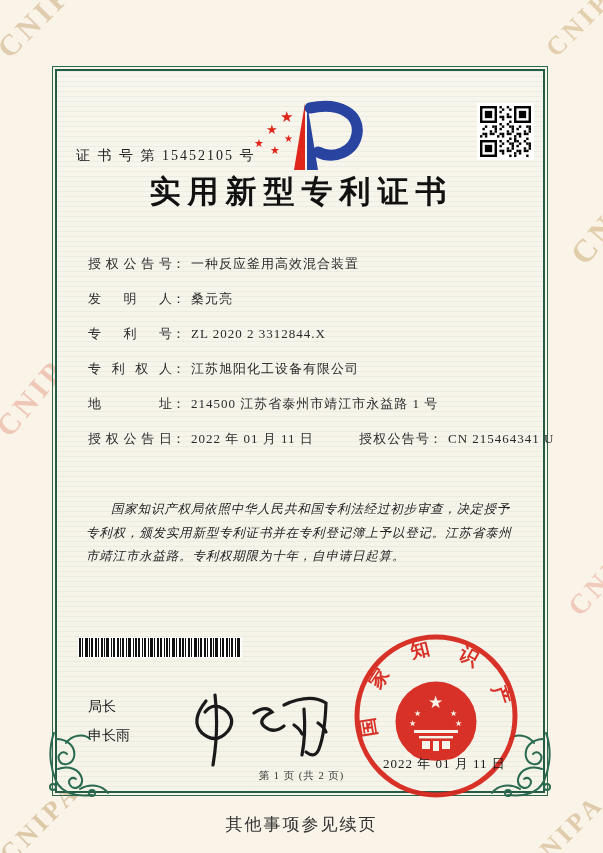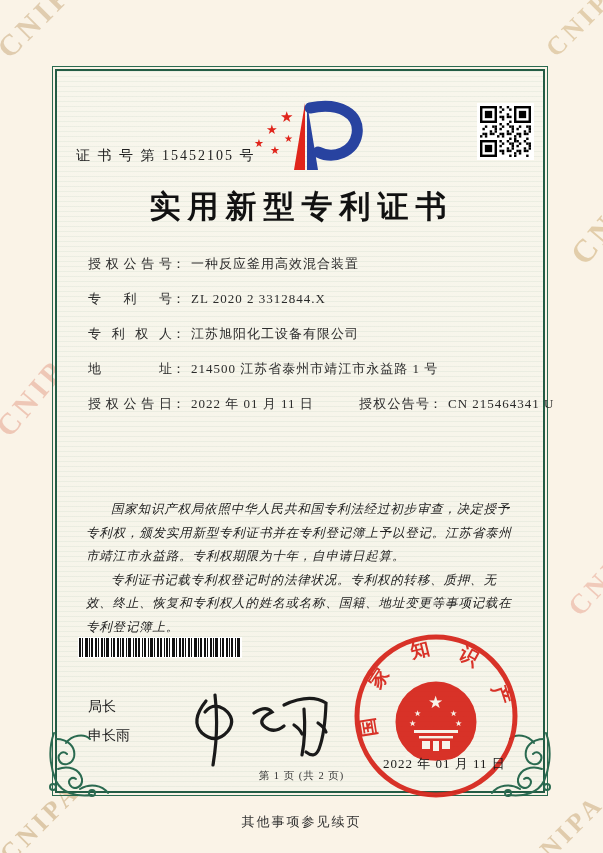--- a/index.html
+++ b/index.html
@@ -21,21 +21,21 @@
     position:absolute;inset:2px;border:2px solid #235c45;
     background:
       repeating-linear-gradient(180deg, rgba(70,130,100,0.07) 0 1px, rgba(0,0,0,0) 1px 5px),
       linear-gradient(#f8f6ec,#f6f4e9);
   }
   .content{position:absolute;inset:0;}
   .certno{position:absolute;left:76px;top:101px;font-size:14px;letter-spacing:2px;color:#222;margin-top:46px;}
   .logo{position:absolute;left:242px;top:100px;width:128px;height:74px;}
   .qr{position:absolute;left:477px;top:103px;width:57px;height:57px;background:#fff;padding:3px;box-sizing:border-box;}
   .title{
-    position:absolute;left:0;right:0;top:186px;text-align:center;
+    position:absolute;left:0;right:0;top:171px;text-align:center;
     font-size:31px;font-weight:bold;letter-spacing:7px;color:#111;
   }
   .fields{position:absolute;left:88px;top:246px;font-size:13px;}
   .frow{height:35px;line-height:35px;white-space:nowrap;}
   .flabel{display:inline-block;width:84px;text-align:justify;text-align-last:justify;letter-spacing:0;vertical-align:top;}
   .fcolon{display:inline-block;margin-right:6px;}
   .fvalue{letter-spacing:1px;}
   .pair2{display:inline-block;margin-left:42px;}
   .pair2 .flabel{width:70px;}
   .paras{
@@ -43,21 +43,21 @@
     font-size:12.5px;line-height:1.88;font-style:italic;letter-spacing:0.8px;color:#222;
   }
   .paras p{margin:0;text-indent:2em;}
   .barcode{position:absolute;left:78px;top:637px;width:164px;height:21px;background:#fff;}
   .signer-title{position:absolute;left:88px;top:698px;font-size:14px;font-family:"Liberation Sans",sans-serif;color:#222;}
   .signer-name{position:absolute;left:88px;top:727px;font-size:14px;font-family:"Liberation Sans",sans-serif;color:#222;}
   .signature{position:absolute;left:168px;top:683px;width:180px;height:88px;}
   .seal{position:absolute;left:351px;top:631px;width:170px;height:170px;opacity:0.95;}
   .seal-date{position:absolute;left:383px;top:755px;font-size:13px;color:#1a1a1a;letter-spacing:1px;white-space:nowrap;}
   .pageno{position:absolute;left:0;right:0;top:769px;text-align:center;font-size:10.5px;letter-spacing:1px;color:#333;}
-  .footnote{position:absolute;left:0;right:0;top:813px;text-align:center;font-size:13px;letter-spacing:2px;color:#333;}
+  .footnote{position:absolute;left:0;right:0;top:813px;text-align:center;font-size:17px;letter-spacing:2px;color:#333;}
   .ornament{position:absolute;width:74px;height:72px;}
   .orn-bl{left:46px;bottom:52px;}
   .orn-br{right:49px;bottom:52px;transform:scaleX(-1);}
 </style>
 </head>
 <body>
 
 <span class="wm" style="left:-14px;top:-4px;font-size:30px;color:#dcc6a6;transform:rotate(-45deg);opacity:.85;">CNIPA</span>
 <span class="wm" style="left:536px;top:2px;font-size:26px;color:#e3cfae;transform:rotate(-45deg);">CNIPA</span>
 <span class="wm" style="left:352px;top:250px;font-size:30px;color:#e9dcc3;transform:rotate(46deg);">CNIPA</span>
@@ -211,39 +211,41 @@
         <rect x="2" y="16" width="3" height="3" fill="#000"></rect>
       </svg></div>
 
   <div class="title">实用新型专利证书</div>
 
   <div class="fields">
     <div class="frow">
       <span class="flabel">授权公告号</span><span class="fcolon">：</span><span class="fvalue">一种反应釜用高效混合装置</span>
     </div>
     <div class="frow">
+      <span class="flabel">发明人</span><span class="fcolon">：</span><span class="fvalue">桑元亮</span>
+    </div>
+    <div class="frow">
       <span class="flabel">专利号</span><span class="fcolon">：</span><span class="fvalue">ZL 2020 2 3312844.X</span>
     </div>
     <div class="frow">
       <span class="flabel">专利权人</span><span class="fcolon">：</span><span class="fvalue">江苏旭阳化工设备有限公司</span>
     </div>
     <div class="frow">
       <span class="flabel">地址</span><span class="fcolon">：</span><span class="fvalue">214500 江苏省泰州市靖江市永益路 1 号</span>
     </div>
     <div class="frow">
       <span class="flabel">授权公告日</span><span class="fcolon">：</span><span class="fvalue">2022 年 01 月 11 日</span>
       <span class="pair2">
         <span class="flabel">授权公告号</span><span class="fcolon">：</span><span class="fvalue">CN 215464341 U</span>
       </span>
     </div>
   </div>
 
   <div class="paras">
     <p>国家知识产权局依照中华人民共和国专利法经过初步审查，决定授予专利权，颁发实用新型专利证书并在专利登记簿上予以登记。江苏省泰州市靖江市永益路。专利权期限为十年，自申请日起算。</p>
-    <p>专利证书记载专利权登记时的法律状况。专利权的转移、质押、无效、终止、恢复和专利权人的姓名或名称、国籍、地址变更等事项记载在专利登记簿上。</p>
   </div>
 
   <div class="barcode"><svg id="bcsvg" width="164" height="21">
         <rect x="1" y="1" width="2" height="19" fill="#111"></rect>
         <rect x="4" y="1" width="1" height="19" fill="#111"></rect>
         <rect x="7" y="1" width="3" height="19" fill="#111"></rect>
         <rect x="11" y="1" width="1" height="19" fill="#111"></rect>
         <rect x="13" y="1" width="2" height="19" fill="#111"></rect>
         <rect x="17" y="1" width="2" height="19" fill="#111"></rect>
         <rect x="20" y="1" width="1" height="19" fill="#111"></rect>

